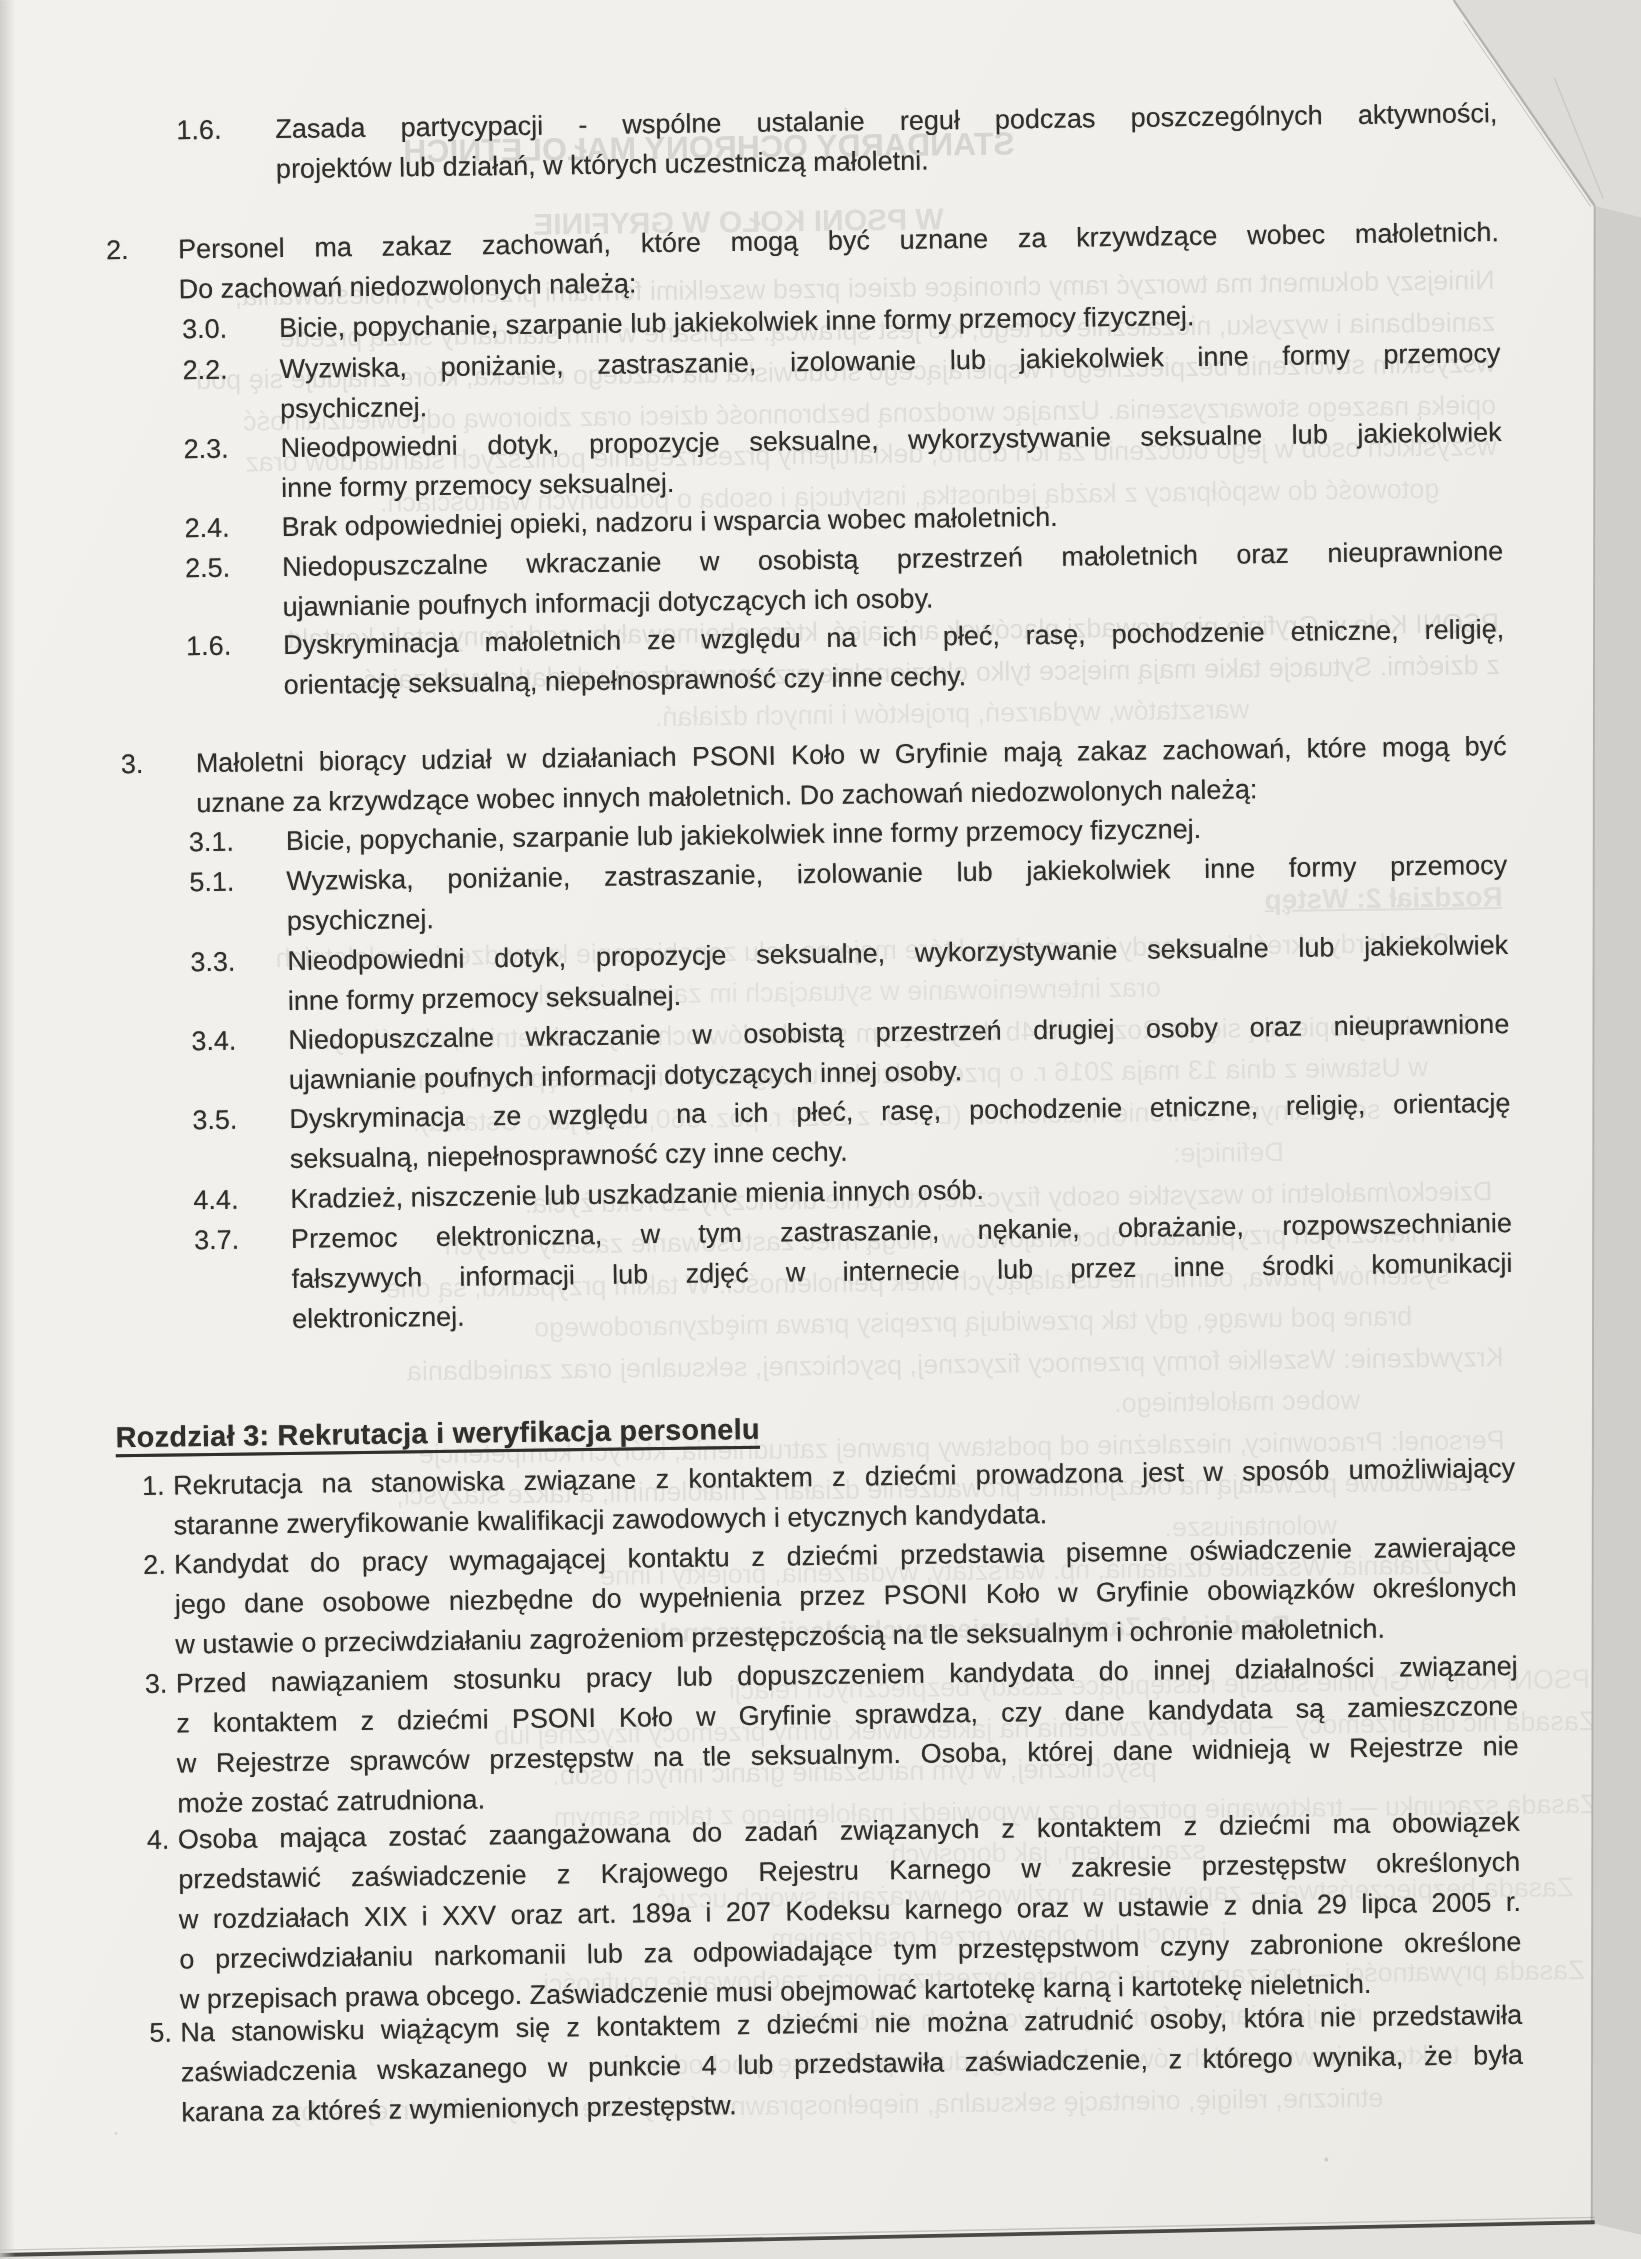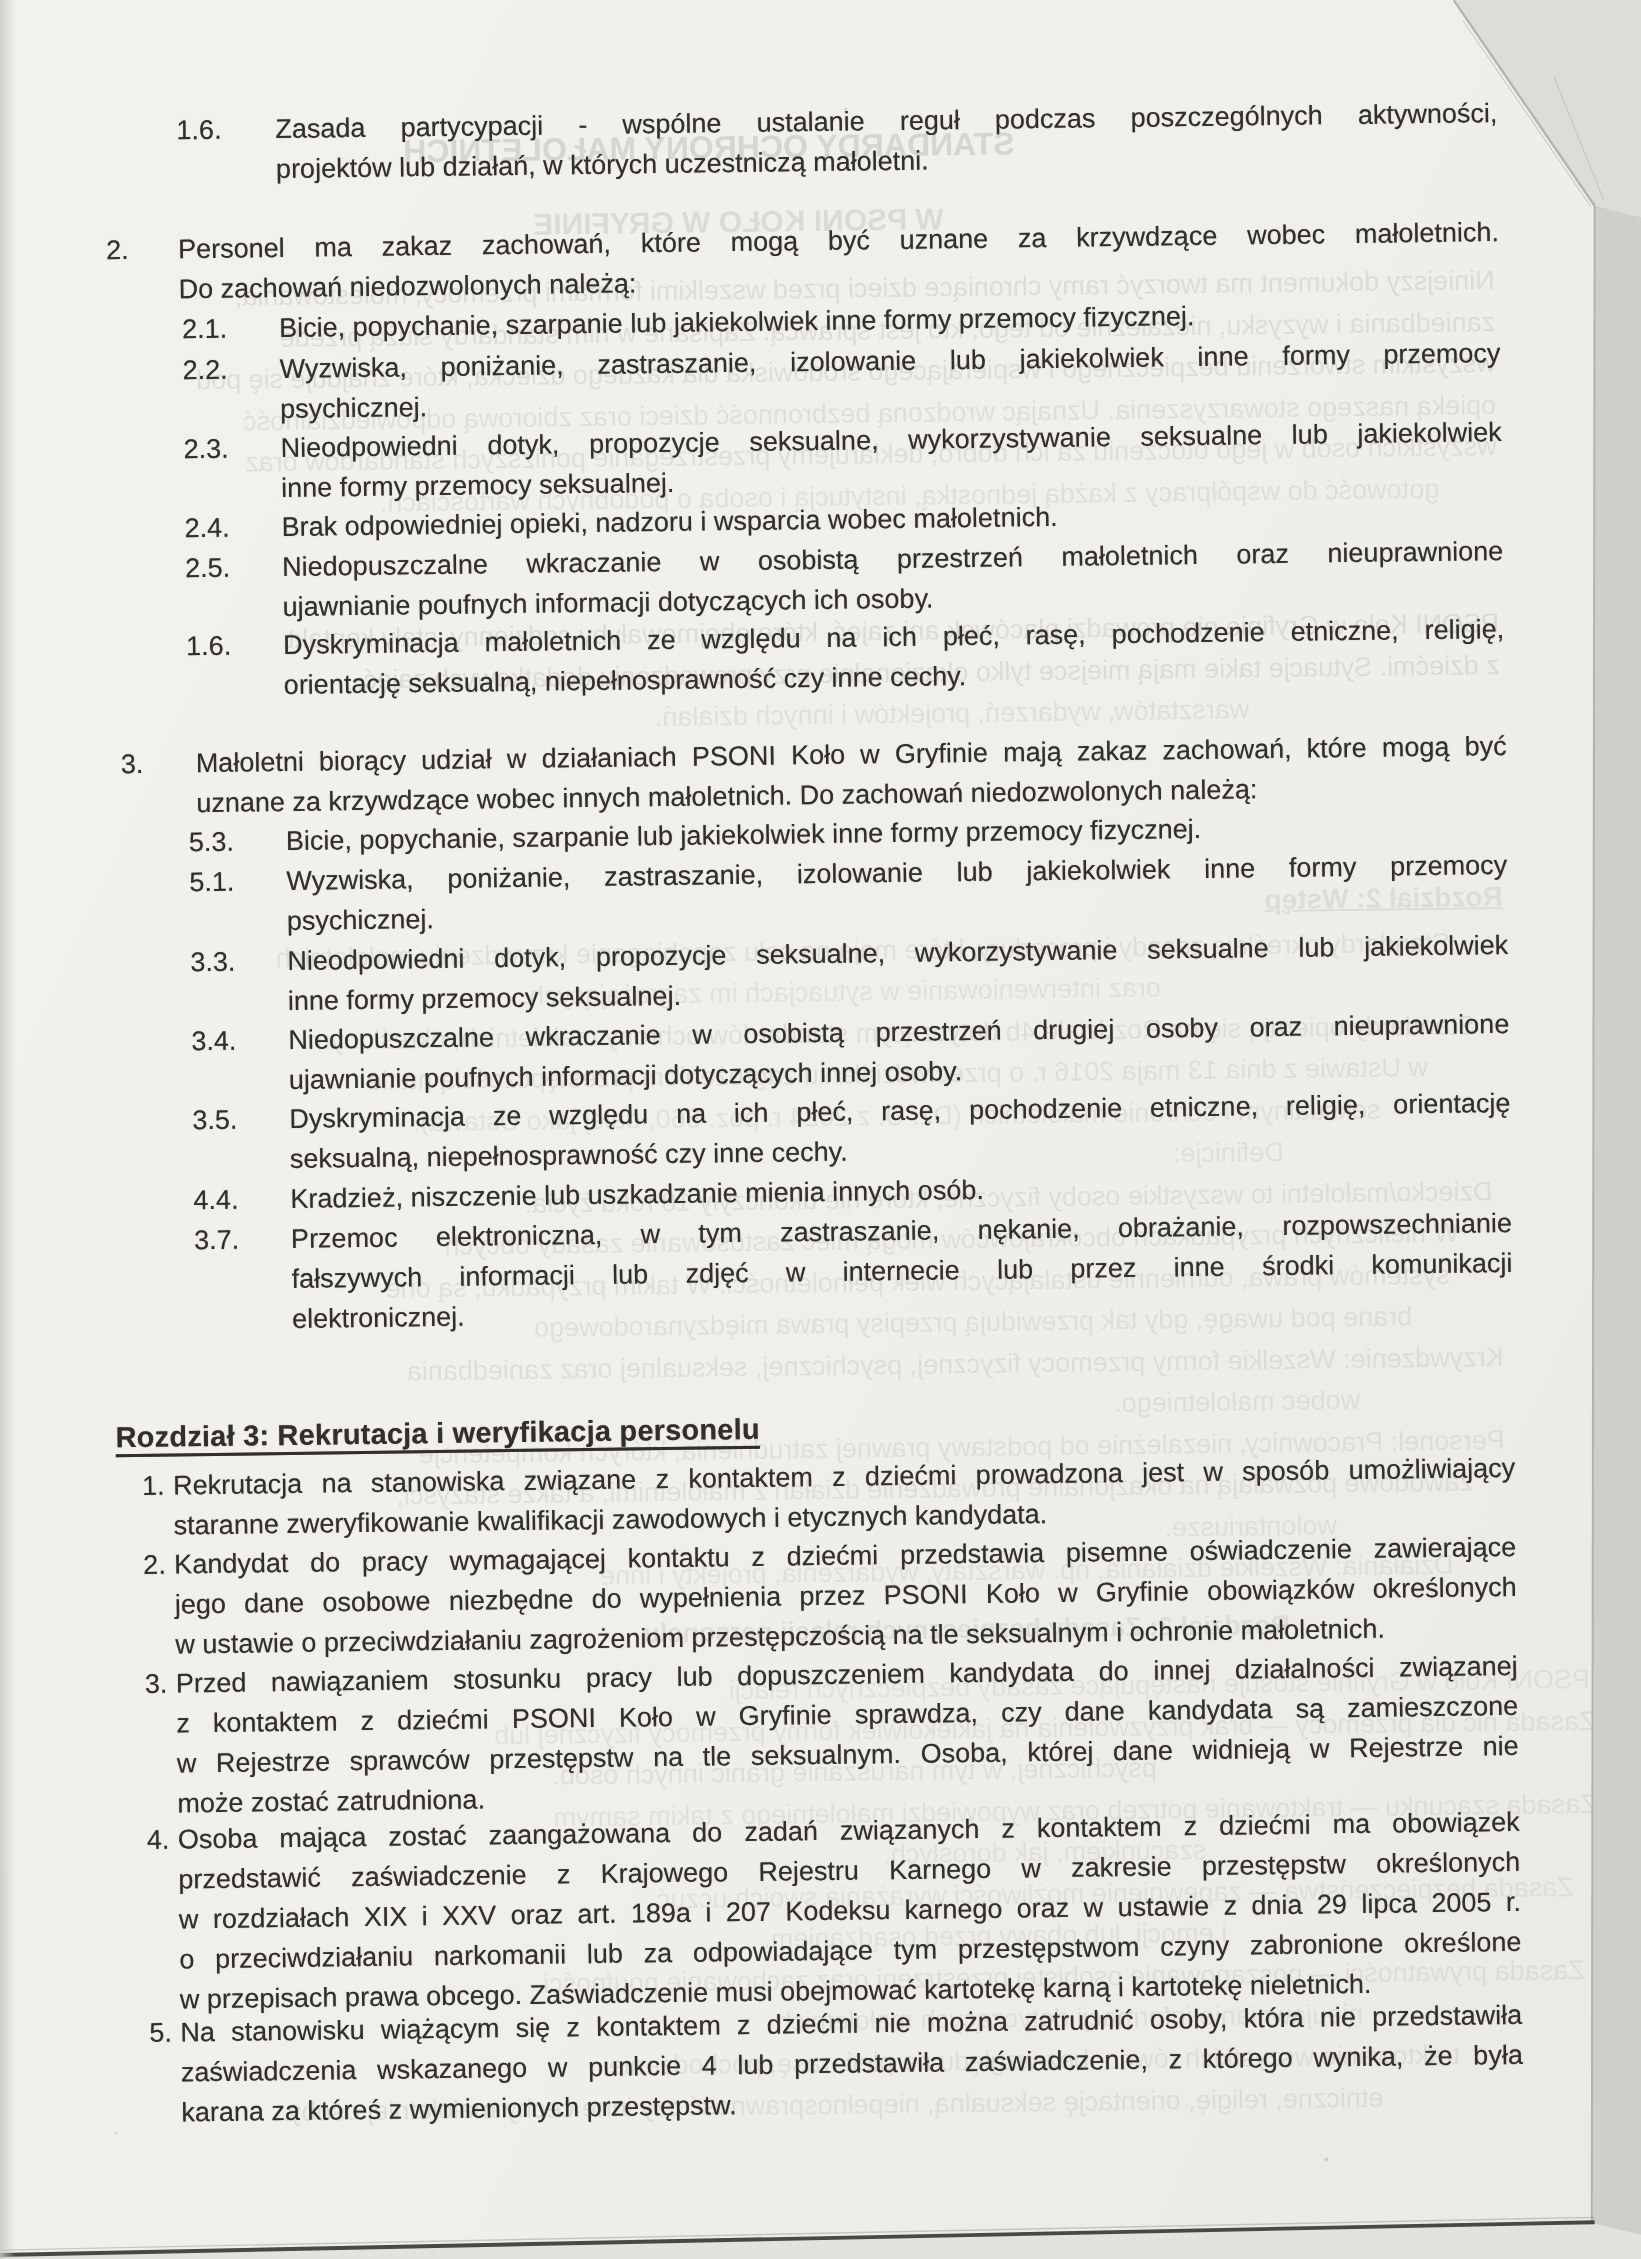--- a/index.html
+++ b/index.html
@@ -80,21 +80,21 @@
         </div>
       </div>
       <div class="block" style="left: 118px; top: 221px; width: 1393px;">
         <span class="num">2.</span>
         <div class="body" style="margin-left: 72px;">
           <div class="ln">Personel ma zakaz zachowań, które mogą być uznane za krzywdzące wobec małoletnich.</div>
           <div class="ln last">Do zachowań niedozwolonych należą:</div>
         </div>
       </div>
       <div class="block" style="left: 193px; top: 301px; width: 1318px;">
-        <span class="num">2.1.</span>
+        <span class="num">3.0.</span>
         <div class="body" style="margin-left: 97px;">
           <div class="ln last">Bicie, popychanie, szarpanie lub jakiekolwiek inne formy przemocy fizycznej.</div>
         </div>
       </div>
       <div class="block" style="left: 193px; top: 342px; width: 1318px;">
         <span class="num">2.2.</span>
         <div class="body" style="margin-left: 97px;">
           <div class="ln">Wyzwiska, poniżanie, zastraszanie, izolowanie lub jakiekolwiek inne formy przemocy</div>
           <div class="ln last">psychicznej.</div>
         </div>
@@ -127,21 +127,21 @@
         </div>
       </div>
       <div class="block" style="left: 126px; top: 735px; width: 1386px;">
         <span class="num">3.</span>
         <div class="body" style="margin-left: 75px;">
           <div class="ln">Małoletni biorący udział w działaniach PSONI Koło w Gryfinie mają zakaz zachowań, które mogą być</div>
           <div class="ln last">uznane za krzywdzące wobec innych małoletnich. Do zachowań niedozwolonych należą:</div>
         </div>
       </div>
       <div class="block" style="left: 193px; top: 814px; width: 1318px;">
-        <span class="num">5.3.</span>
+        <span class="num">3.1.</span>
         <div class="body" style="margin-left: 97px;">
           <div class="ln last">Bicie, popychanie, szarpanie lub jakiekolwiek inne formy przemocy fizycznej.</div>
         </div>
       </div>
       <div class="block" style="left: 193px; top: 854px; width: 1318px;">
         <span class="num">5.1.</span>
         <div class="body" style="margin-left: 97px;">
           <div class="ln">Wyzwiska, poniżanie, zastraszanie, izolowanie lub jakiekolwiek inne formy przemocy</div>
           <div class="ln last">psychicznej.</div>
         </div>

